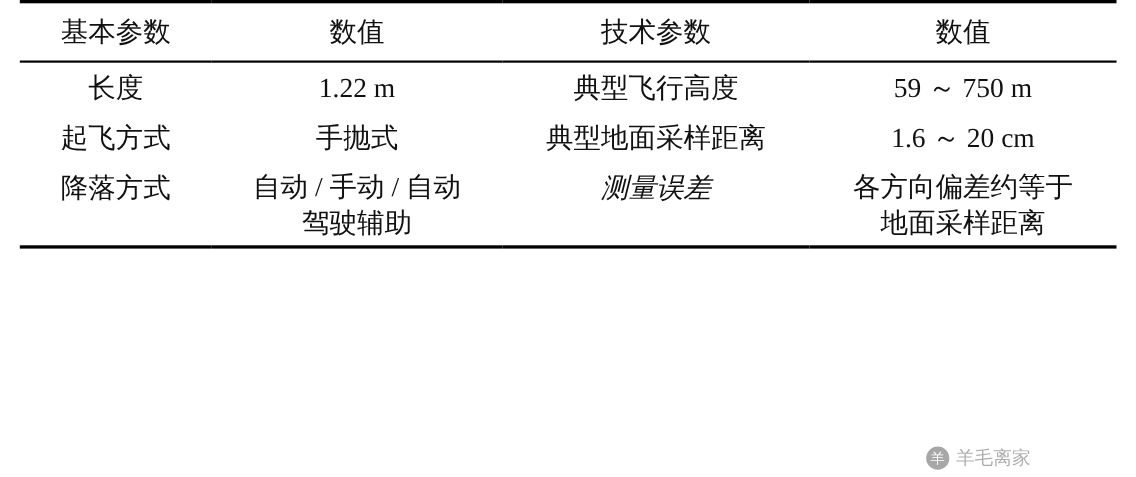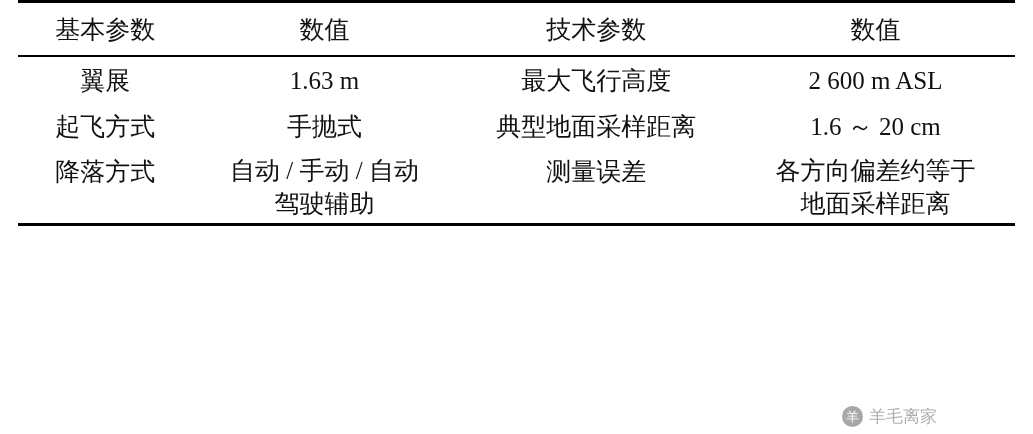--- a/index.html
+++ b/index.html
@@ -101,36 +101,36 @@
     <thead>
       <tr class="head-row rule-top rule-mid">
         <th>基本参数</th>
         <th>数值</th>
         <th>技术参数</th>
         <th>数值</th>
       </tr>
     </thead>
     <tbody>
       <tr>
-        <td>翼展</td>
-        <td>1.63 m</td>
-        <td>最大飞行高度</td>
-        <td>2 600 m ASL</td>
+        <td>长度</td>
+        <td>1.22 m</td>
+        <td>典型飞行高度</td>
+        <td>59 ～ 750 m</td>
       </tr>
       <tr>
         <td>起飞方式</td>
         <td>手抛式</td>
         <td>典型地面采样距离</td>
         <td>1.6 ～ 20 cm</td>
       </tr>
       <tr class="last-row rule-bottom">
         <td style="vertical-align: top; padding-top: 6px;">降落方式</td>
         <td class="wrap-cell" style="white-space: pre-line; padding-top: 6px;">自动 / 手动 / 自动
 驾驶辅助</td>
-        <td style="vertical-align: top; padding-top: 6px;">测量误差</td>
+        <td style="vertical-align: top; padding-top: 6px; font-style: italic;">测量误差</td>
         <td class="wrap-cell" style="white-space: pre-line; padding-top: 6px;">各方向偏差约等于
 地面采样距离</td>
       </tr>
     </tbody>
   </table>
 
   <div class="watermark">
     <span class="wm-badge">羊</span>
     <span>羊毛离家</span>
   </div>

